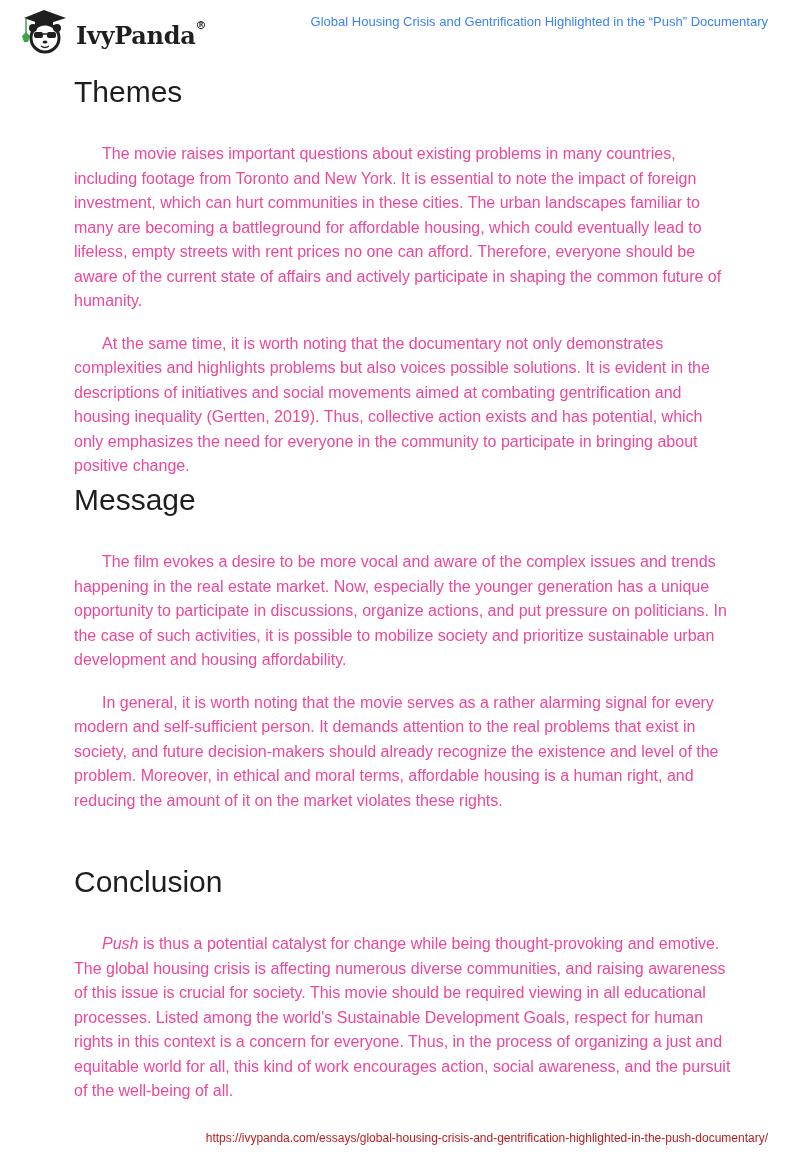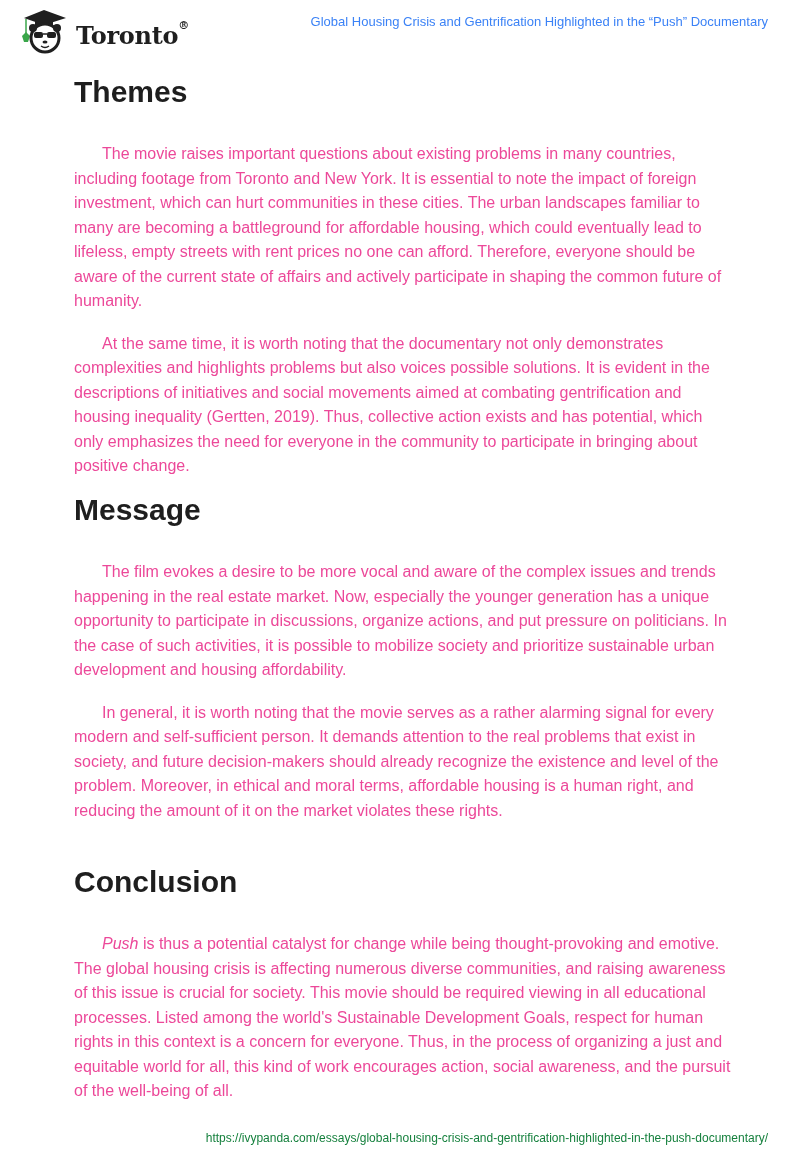--- a/index.html
+++ b/index.html
@@ -4,28 +4,28 @@
   <style>
     html, body { margin: 0; padding: 0; background: #ffffff; }
     body { width: 800px; height: 1160px; position: relative; overflow: hidden; font-family: "Liberation Sans", sans-serif; color: #222222; }
     .header { position: absolute; top: 0; left: 0; width: 800px; height: 60px; }
     .logo { position: absolute; left: 18px; top: 8px; display: flex; align-items: center; }
     .logo svg { width: 52px; height: 46px; }
     .logo-text { font-family: "DejaVu Serif", serif; font-weight: bold; font-size: 24px; color: #1f1f1f; margin-left: 6px; margin-top: 4px; letter-spacing: -0.3px; }
     .logo-text sup { font-size: 11px; font-weight: bold; vertical-align: top; position: relative; top: -2px; }
     .doc-title { position: absolute; right: 32px; top: 14px; font-size: 13px; color: #3b82f6; }
     .content { position: absolute; left: 74px; top: 70px; width: 660px; }
-    h2 { font-size: 30px; font-weight: bold; color: #1e1e1e; margin: 0; line-height: 44px; }
+    h2 { font-size: 30px; font-weight: normal; color: #1e1e1e; margin: 0; line-height: 44px; }
     p { font-size: 16px; line-height: 24.5px; margin: 0; text-indent: 28px; color: #ec4899; }
     .s-themes { position: absolute; top: 0; }
-    .s-message { position: absolute; top: 418px; }
+    .s-message { position: absolute; top: 408px; }
     .s-conclusion { position: absolute; top: 766px; margin-top: 24px; }
     .gap-h { height: 28px; }
     .gap-p { height: 18px; }
-    .footer-url { position: absolute; right: 32px; top: 1131px; font-size: 12px; color: #15803d; }
+    .footer-url { position: absolute; right: 32px; top: 1131px; font-size: 12px; color: #b91c1c; }
   </style>
 </head>
 <body>
 
 <div class="header">
   <div class="logo">
     <span>
       <svg viewBox="0 0 52 46">
 
         <polygon points="6,10 26,2 48,10 26,17" fill="#1f1f1f"></polygon>
@@ -40,21 +40,21 @@
         <circle cx="39" cy="20" r="4" fill="#1f1f1f"></circle>
 
         <rect x="16" y="24" width="9" height="6" rx="2" fill="#1f1f1f"></rect>
         <rect x="29" y="24" width="9" height="6" rx="2" fill="#1f1f1f"></rect>
         <line x1="25" y1="26" x2="29" y2="26" stroke="#1f1f1f" stroke-width="1.5"></line>
 
         <ellipse cx="27" cy="34" rx="2.5" ry="1.6" fill="#1f1f1f"></ellipse>
         <path d="M23,38 Q27,41 31,38" stroke="#1f1f1f" stroke-width="1.3" fill="none"></path>
       </svg>
     </span>
-    <span class="logo-text"><span>Toronto</span><sup>®</sup></span>
+    <span class="logo-text"><span>IvyPanda</span><sup>®</sup></span>
   </div>
   <div class="doc-title">Global Housing Crisis and Gentrification Highlighted in the “Push” Documentary</div>
 </div>
 
 <div class="content">
   <section class="s-themes">
     <h2>Themes</h2>
     <div class="gap-h"></div>
     <p>The movie raises important questions about existing problems in many countries, including footage from Toronto and New York. It is essential to note the impact of foreign investment, which can hurt communities in these cities. The urban landscapes familiar to many are becoming a battleground for affordable housing, which could eventually lead to lifeless, empty streets with rent prices no one can afford. Therefore, everyone should be aware of the current state of affairs and actively participate in shaping the common future of humanity.</p>
     <div class="gap-p"></div>

